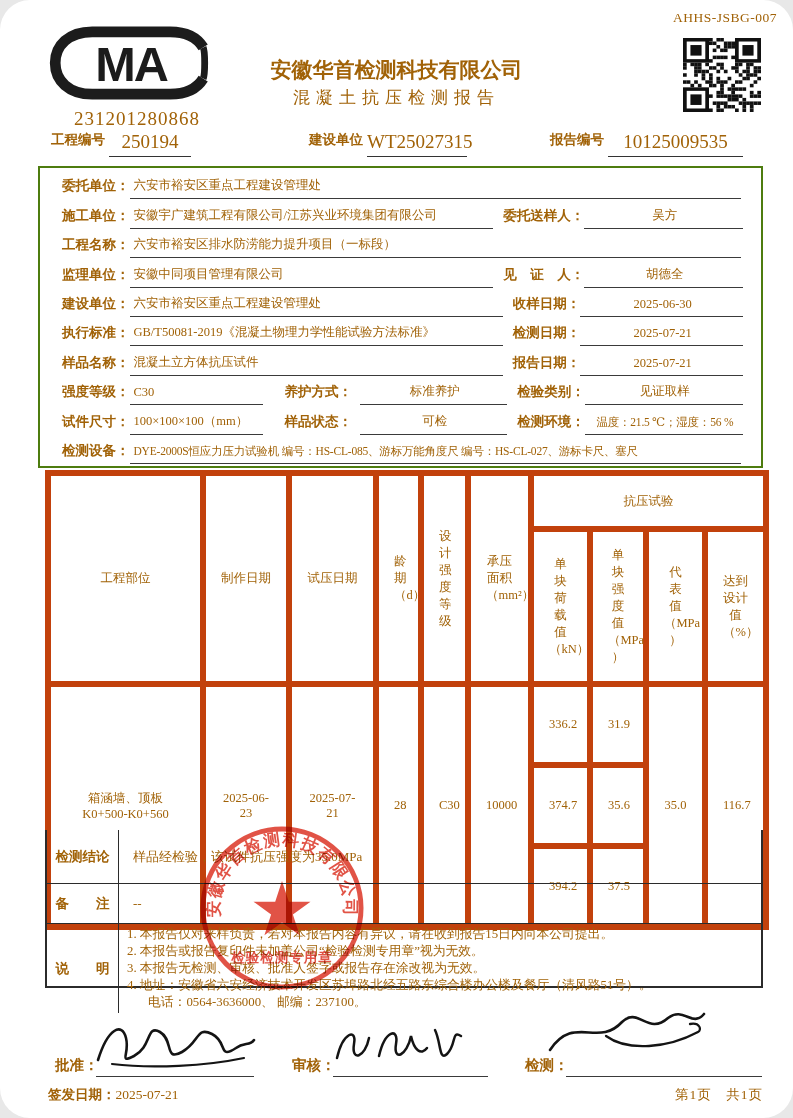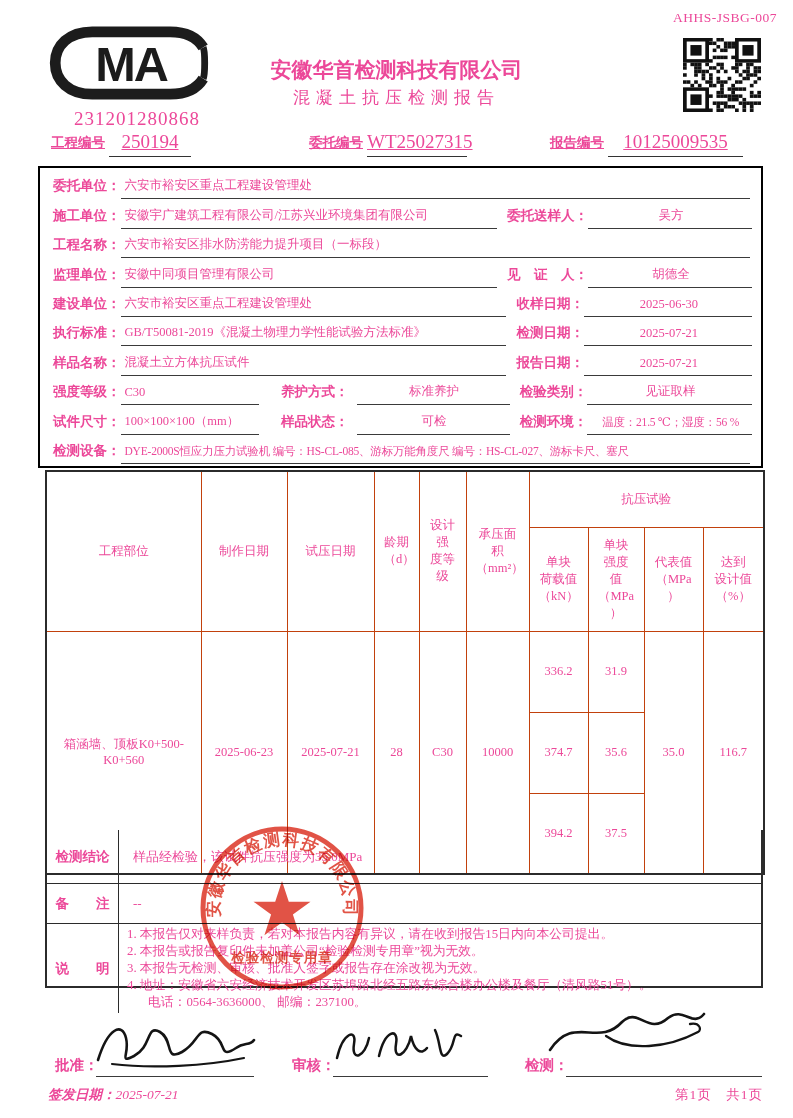--- a/index.html
+++ b/index.html
@@ -1,63 +1,64 @@
 <!DOCTYPE html>
 <html><head>
 <meta charset="utf-8">
 <style>
   * { margin:0; padding:0; box-sizing:border-box; }
   html,body { background:#e8e8e8; }
   .page {
     position:relative; width:793px; height:1118px; margin:0 auto;
-    background:#ffffff; color:#ec4899; overflow:hidden;
+    background:#ffffff; color:#a16207; overflow:hidden;
     font-family:"Liberation Serif","DejaVu Serif",serif;
+    border-radius:30px;
   }
 
   
   .doc-code { position:absolute; top:10px; right:16px; font-size:13.5px; letter-spacing:.5px; }
   .cma-wrap { position:absolute; left:48px; top:26px; width:178px; text-align:center; }
   .cma-num  { margin-top:4px; font-size:19px; letter-spacing:1px; }
   .company  { position:absolute; top:56px; left:0; width:100%; text-align:center;
               font-weight:bold; font-size:21px; font-family:"Liberation Sans","DejaVu Sans",sans-serif; }
   .title    { position:absolute; top:86px; left:0; width:100%; text-align:center;
               font-size:17px; letter-spacing:6px; }
   .qr { position:absolute; left:683px; top:38px; width:78px; height:74px; }
 
   
   .refrow { position:absolute; top:131px; left:0; width:100%; height:30px; }
-  .refgrp { position:absolute; display:flex; align-items:center;text-decoration:underline; }
+  .refgrp { position:absolute; display:flex; align-items:flex-start; }
   .reflbl { font-weight:bold; font-size:13.5px; font-family:"Liberation Sans","DejaVu Sans",sans-serif; white-space:nowrap; padding-bottom:3px;}
   .refval { border-bottom:1.5px solid #333; text-align:center; font-size:19px; padding-bottom:3px; }
 
   
   .infobox { position:absolute; left:38px; top:166px; width:725px; height:302px;
-             border:2px solid #000000; display:flex; flex-direction:column; padding:2px 3px; }
+             border:2px solid #4d7c0f; display:flex; flex-direction:column; padding:2px 12px; }
   .irow { flex:1; display:flex; align-items:flex-end; position:relative; }
   .ilbl { font-weight:bold; font-size:13.5px; white-space:nowrap;
           font-family:"Liberation Sans","DejaVu Sans",sans-serif; padding:0 0 4px 10px; }
   .ifld { border-bottom:1.4px solid #3a3a3a; font-size:12.5px; padding:0 2px 4px 4px;
           white-space:nowrap; overflow:visible; }
   .grow { flex:1; margin-right:8px; }
   .ctr  { text-align:center; }
   .w-leftlong { width:388px; }
   .w-leftshort{ width:142px; }
   .w-mid      { width:157px; margin-left:8px; }
   .w-right    { width:169px; margin-right:6px; }
   .ml-mid   { margin-left:12px; }
   .ml-right { margin-left:auto; }
   .env { font-size:11.5px; letter-spacing:-.2px; }
 
   
   table.results { position:absolute; left:45px; top:470px; width:718px;
                   border-collapse:collapse; table-layout:fixed;
                   border:2px solid #2b2b2b; }
   table.results th, table.results td {
-    border:1px solid #c2410c; text-align:center; vertical-align:middle;
-    font-weight:normal; font-size:12.5px; white-space:pre-line; padding:9px;
+    border:6px solid #c2410c; text-align:center; vertical-align:middle;
+    font-weight:normal; font-size:12.5px; white-space:pre-line; padding:15px;
   }
   
   .concl { position:absolute; left:45px; top:830px; width:718px; height:158px;
            border:2px solid #2b2b2b; border-top:none;
            display:grid; grid-template-columns:72px 1fr; grid-template-rows:53px 40px 90px; }
   .c-lbl { border-right:1px solid #2b2b2b; display:flex; align-items:center; justify-content:center;
            font-weight:bold; font-size:13.5px; font-family:"Liberation Sans","DejaVu Sans",sans-serif; }
   .c-val { display:flex; align-items:center; font-size:13px; padding-left:14px; }
   .bt { border-top:1px solid #2b2b2b; }
   .notes { flex-direction:column; align-items:flex-start; justify-content:center; padding:3px 6px 3px 8px; }
@@ -66,21 +67,21 @@
 
   
   .stamp { position:absolute; left:197px; top:823px; width:170px; height:170px;
            mix-blend-mode:multiply; opacity:.88; pointer-events:none; z-index:5; }
 
   
   .sig { position:absolute; z-index:4; }
   .sgl { position:absolute; font-weight:bold; font-size:14.5px;
          font-family:"Liberation Sans","DejaVu Sans",sans-serif; }
   .sgline { position:absolute; border-bottom:1.6px solid #3a3a3a; height:1px; }
-  .issue { position:absolute; left:48px; top:1086px; font-size:13.5px;font-style:italic; }
+  .issue { position:absolute; left:48px; top:1086px; font-size:13.5px; }
   .issue b { font-family:"Liberation Sans","DejaVu Sans",sans-serif; }
   .pageinfo { position:absolute; right:30px; top:1086px; font-size:13.5px; letter-spacing:1px; }
 </style>
 </head>
 <body>
 
 <div class="page">
 
   <div class="doc-code">AHHS-JSBG-007</div>
 
@@ -242,21 +243,21 @@
       <rect x="1" y="15" width="5" height="5" fill="#fff"></rect>
       <rect x="2" y="16" width="3" height="3" fill="#111"></rect>
     </svg>
 
   <div class="refrow">
     <div class="refgrp" style="left:51px;">
       <span class="reflbl">工程编号</span>
       <span class="refval" style="width:82px;margin-left:4px;">250194</span>
     </div>
     <div class="refgrp" style="left:309px;">
-      <span class="reflbl">委托编号</span>
+      <span class="reflbl">建设单位</span>
       <span class="refval" style="width:100px;margin-left:4px;">WT25027315</span>
     </div>
     <div class="refgrp" style="left:550px;">
       <span class="reflbl">报告编号</span>
       <span class="refval" style="width:135px;margin-left:4px;">10125009535</span>
     </div>
   </div>
 
   <div class="infobox">
     <div class="irow">

